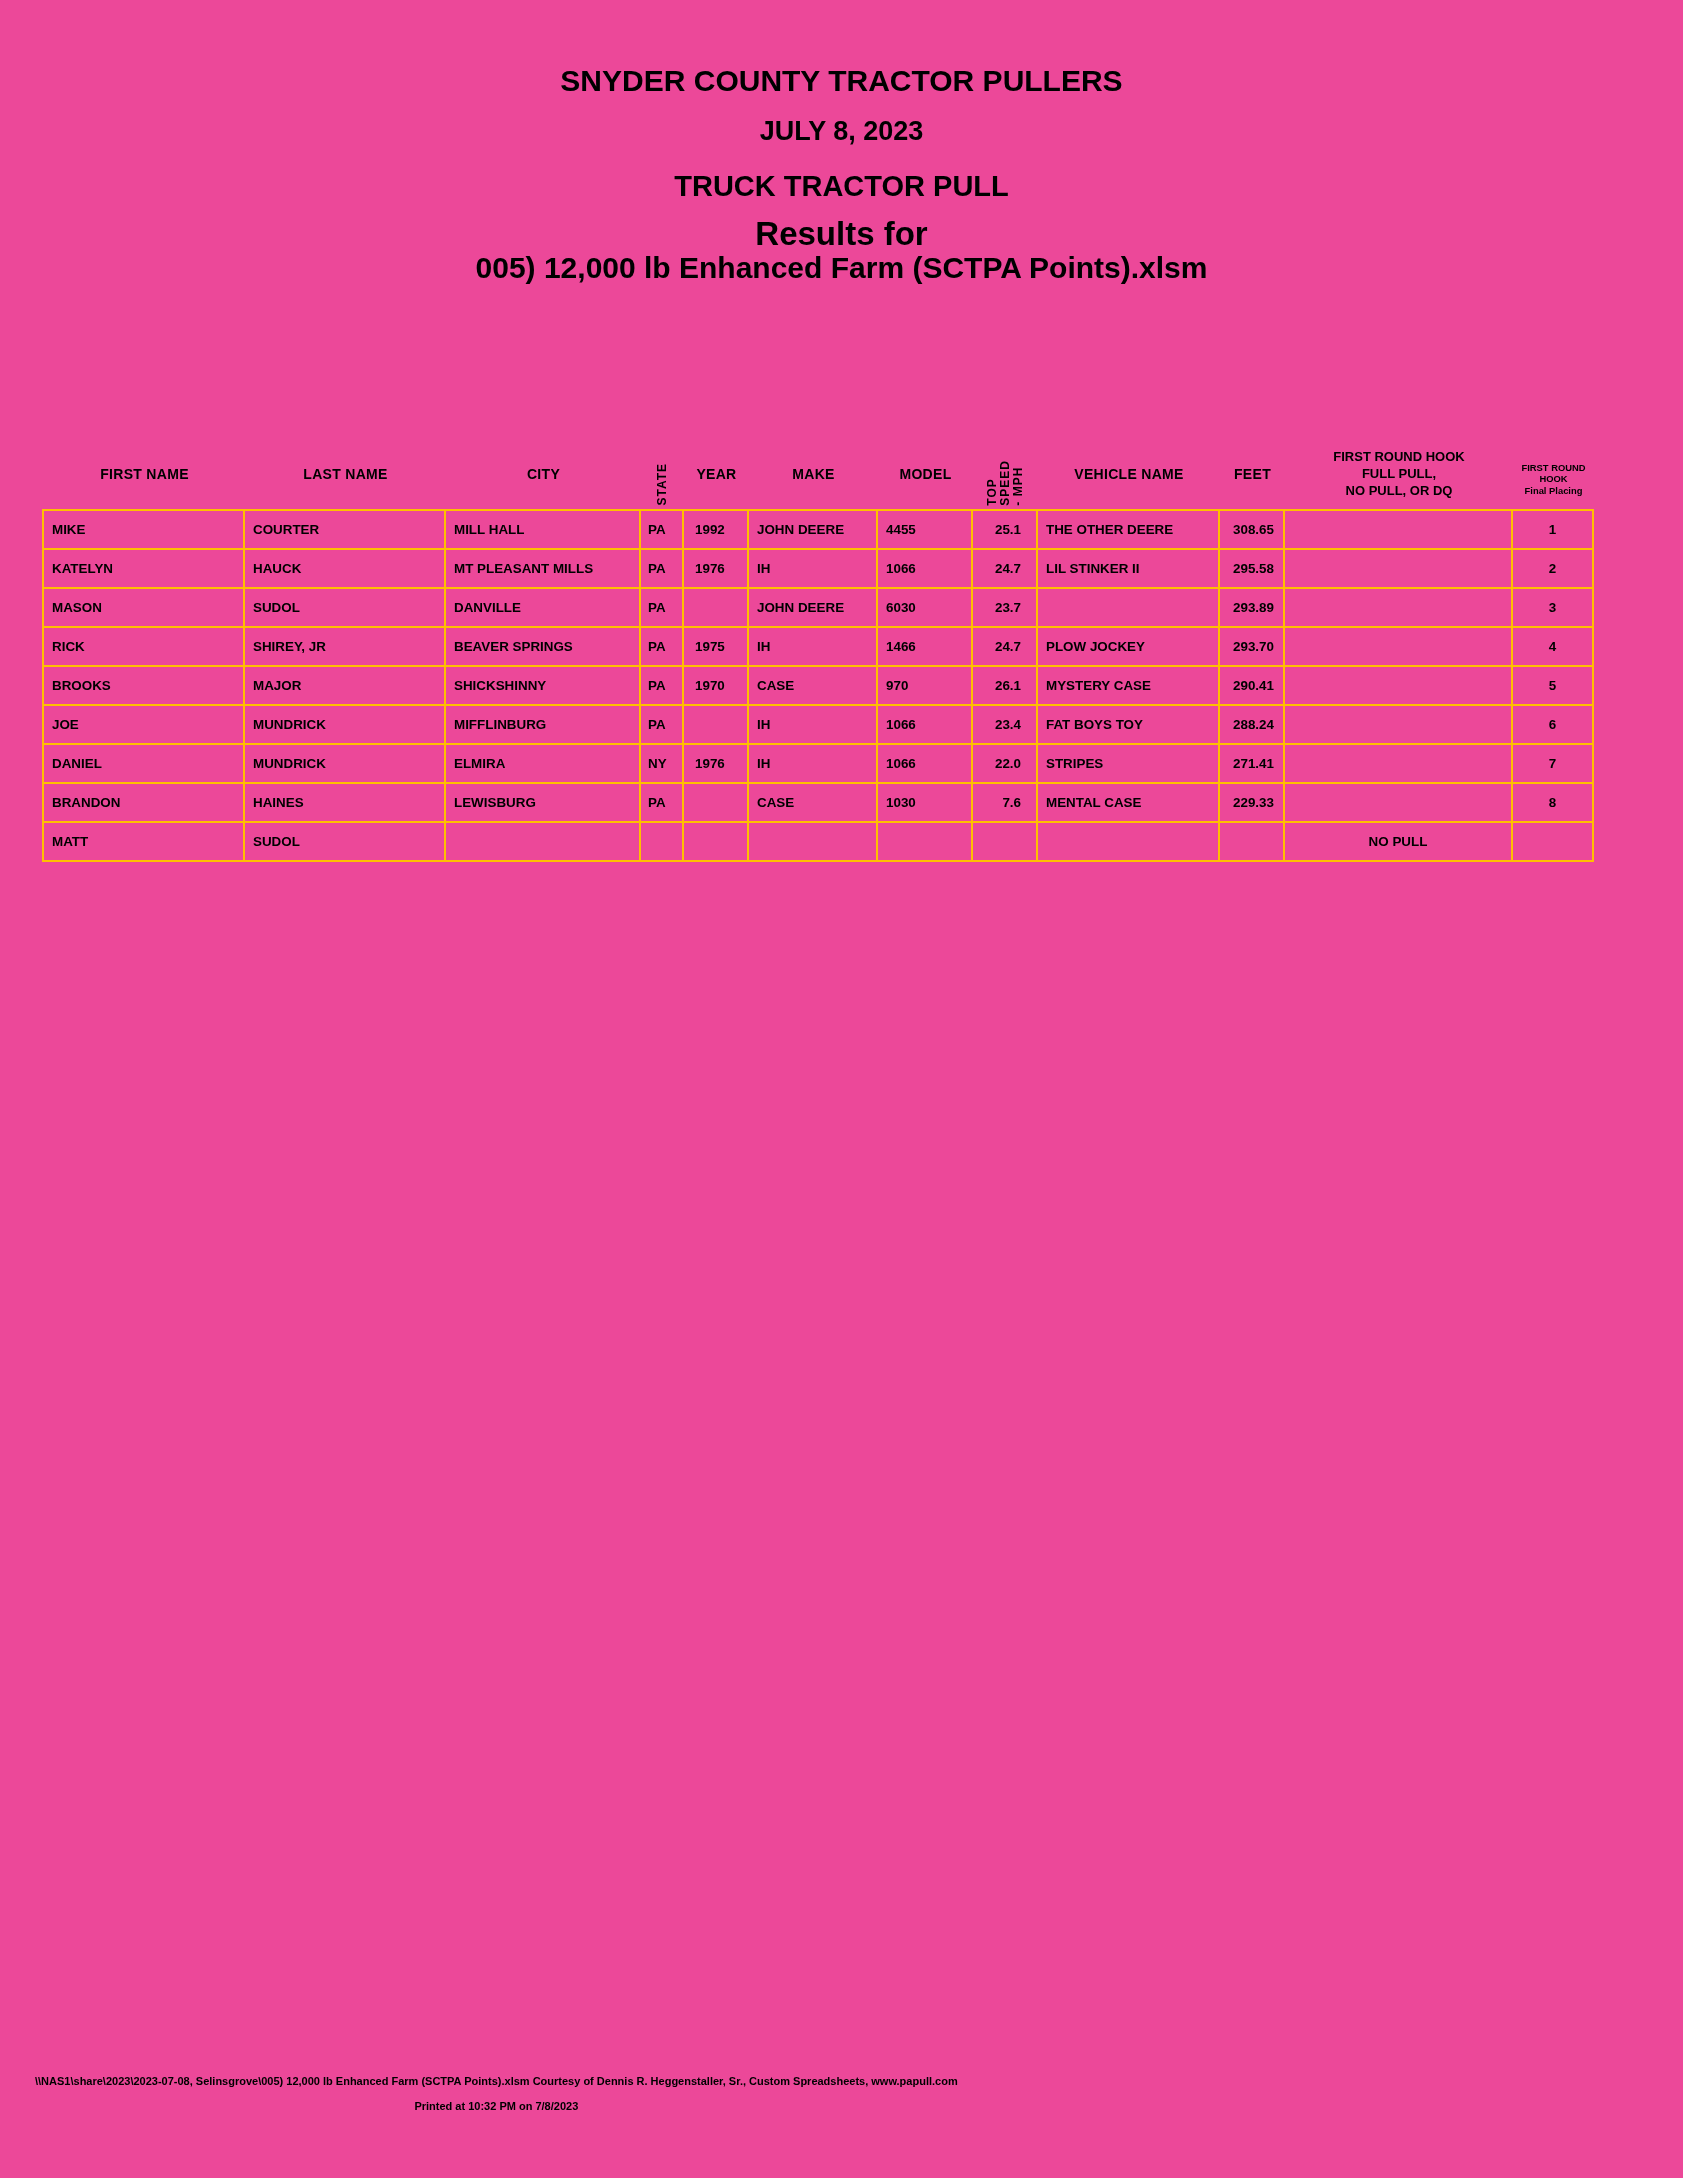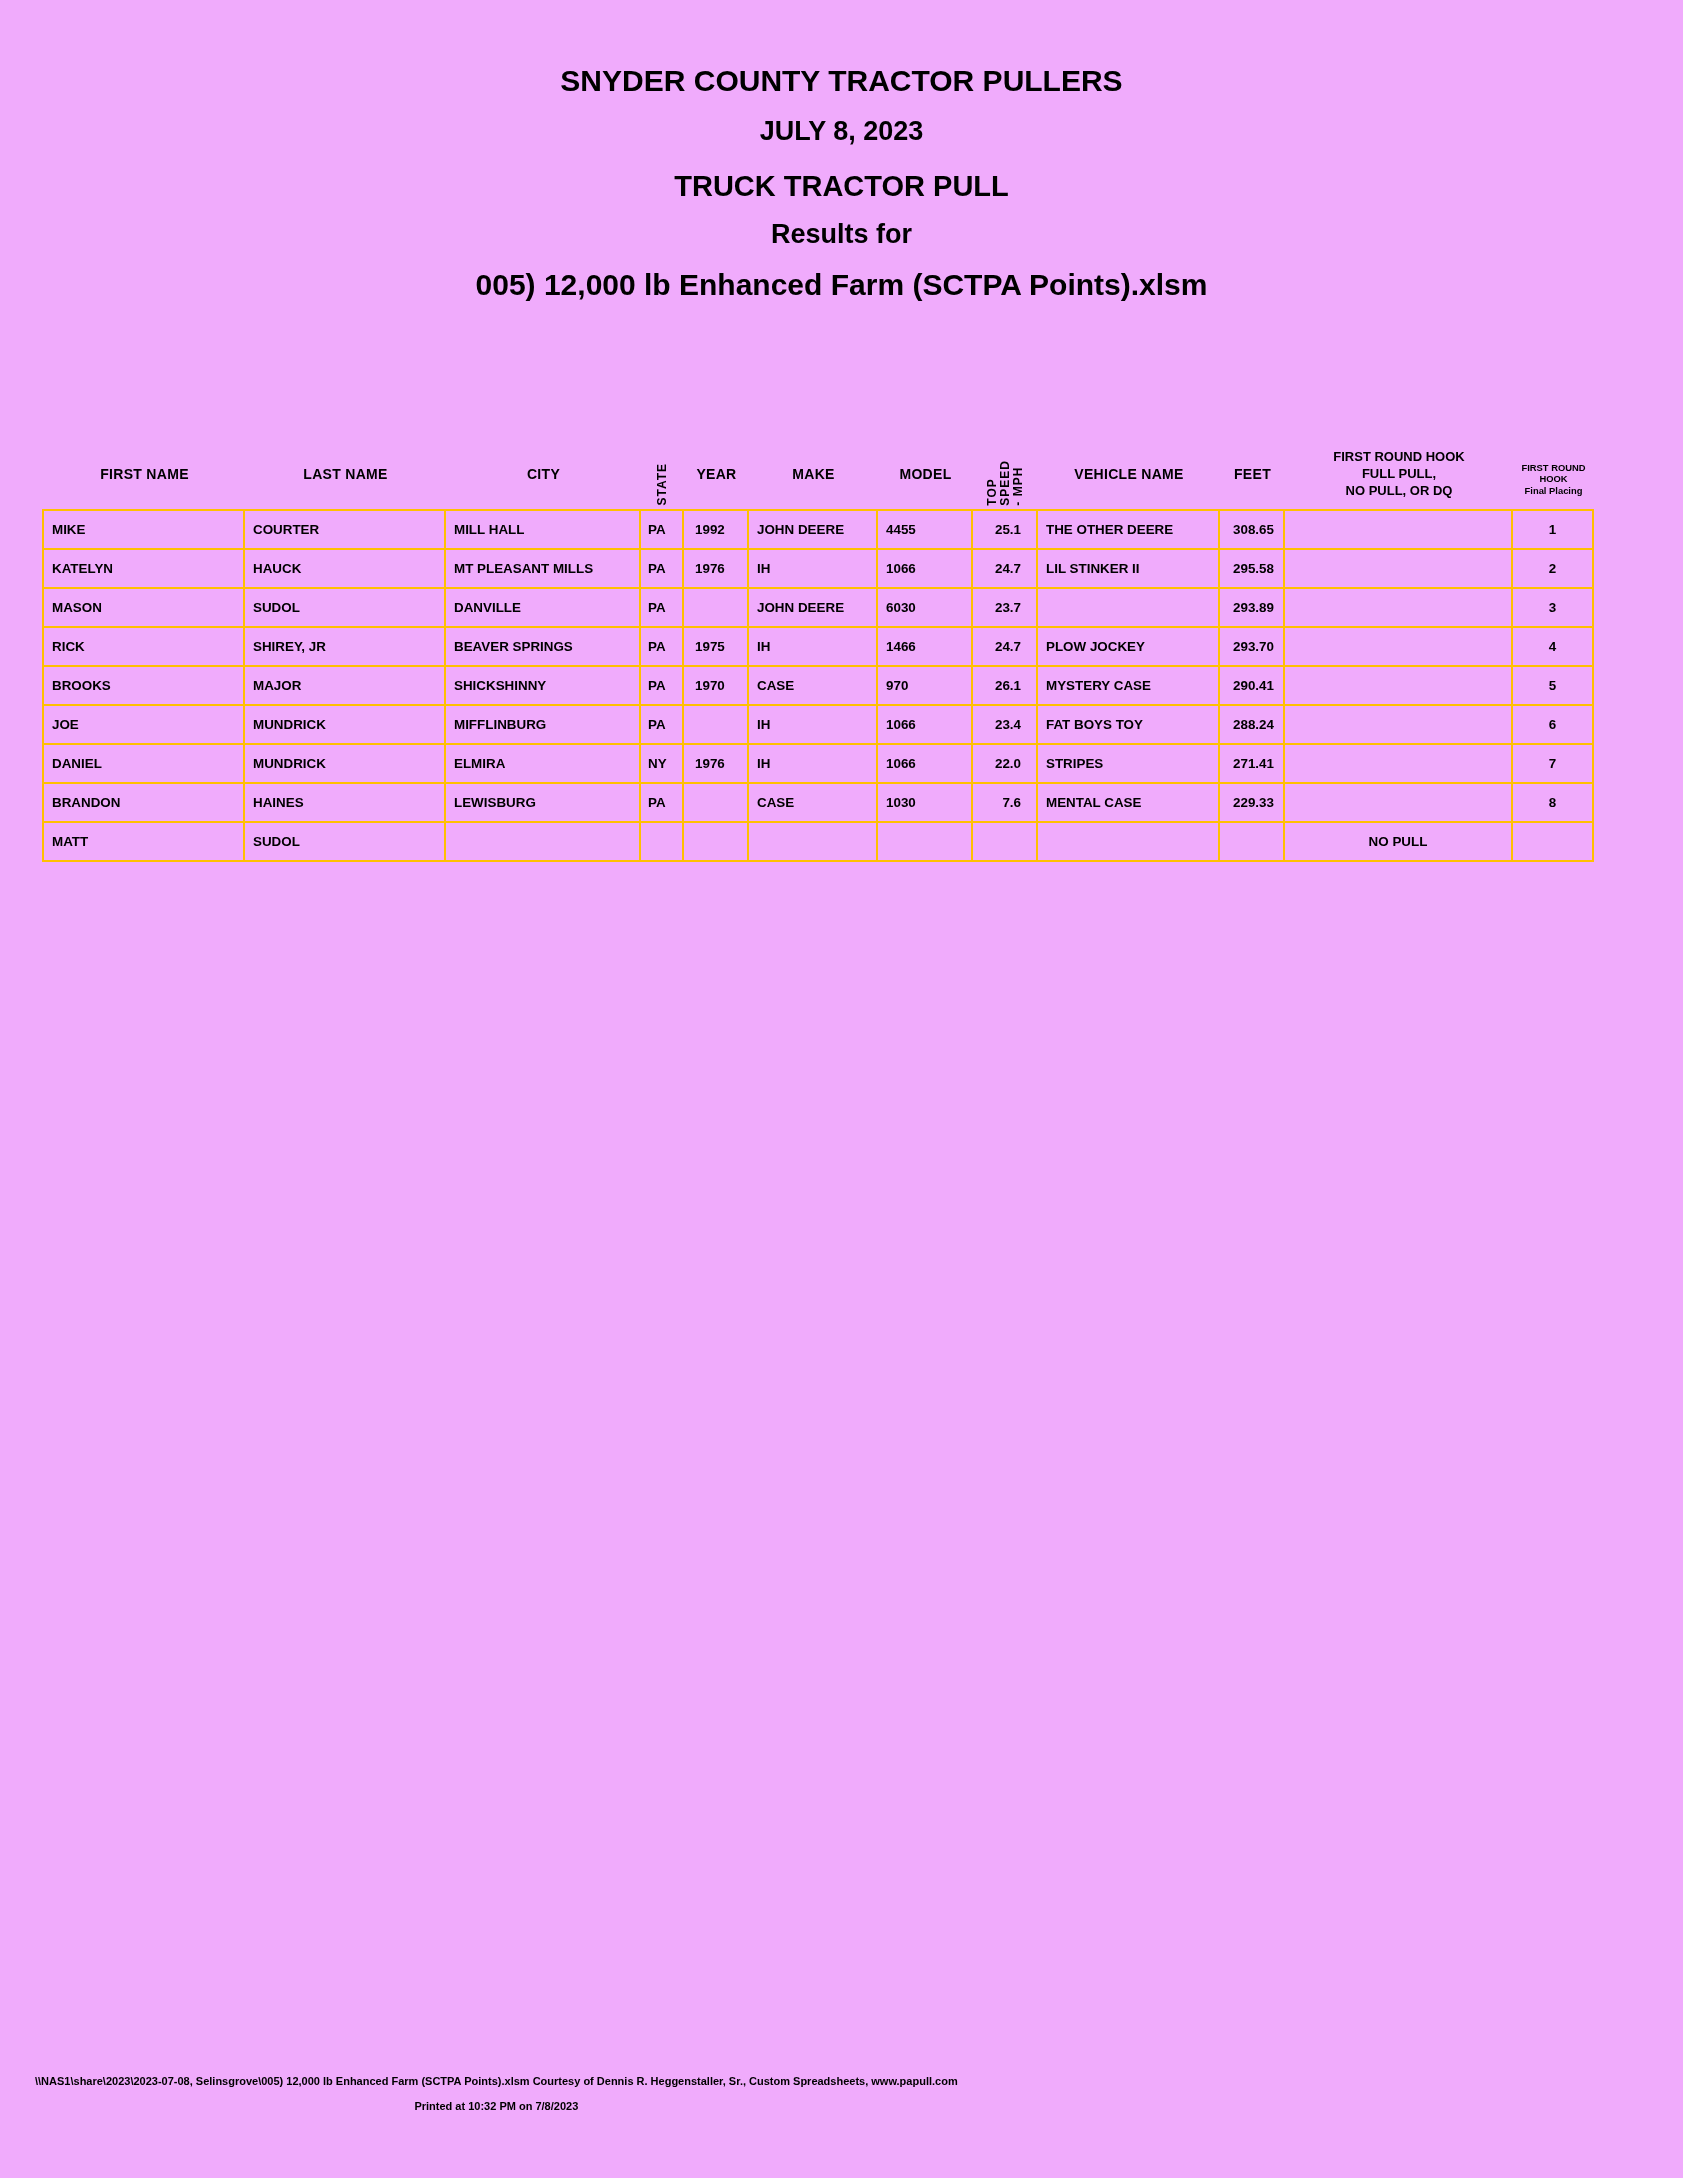--- a/index.html
+++ b/index.html
@@ -2,32 +2,32 @@
 <html><head>
 <meta charset="utf-8">
 <style>
   :root { --gold: #FFC000; --ink: #000000; }
   * { margin: 0; padding: 0; box-sizing: border-box; }
   html, body { background: #ffffff; }
   .page {
     position: relative;
     width: 1683px;
     height: 2178px;
-    background: #f0abfc;
+    background: #ec4899;
     color: var(--ink);
     font-family: "Liberation Sans", sans-serif;
     overflow: hidden;
   }
 
   
   .title-block { position: absolute; top: 63px; left: 0; width: 1683px; text-align: center; font-weight: bold; }
   .t1 { font-size: 30px; line-height: 36px; margin-bottom: 16px; }
   .t2 { font-size: 27px; line-height: 33px; margin-bottom: 21px; }
   .t3 { font-size: 29px; line-height: 34px; margin-bottom: 15px; }
-  .t4 { font-size: 27px; line-height: 32px; margin-bottom: 17px; }
+  .t4 { font-size: 33px; line-height: 32px; }
   .t5 { font-size: 30px; line-height: 36px; }
 
   
   .tbl { position: absolute; left: 42px; top: 414px; }
   .hdr, .row {
     display: grid;
     grid-template-columns: 201px 201px 195px 43px 65px 129px 95px 65px 182px 65px 228px 81px;
   }
   .hdr { margin-left: 2px; }
   .hcell { display: flex; align-items: flex-end; justify-content: center; height: 95px; }

